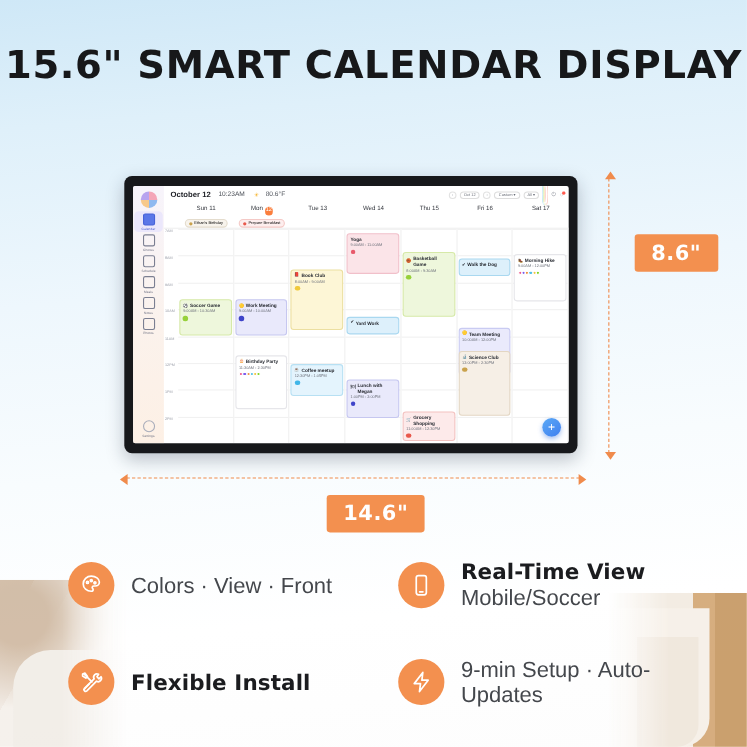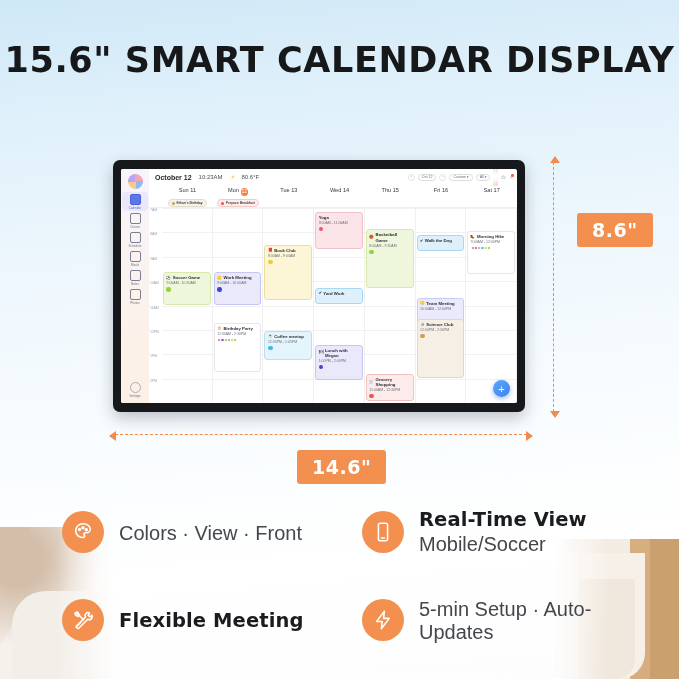--- a/index.html
+++ b/index.html
@@ -490,26 +490,26 @@
     <div class="feature">
       <span class="f-icon">
         <svg viewBox="0 0 24 24" fill="none" stroke="#fff" stroke-width="1.7" stroke-linecap="round" stroke-linejoin="round">
           <path d="M5 4.2l7.6 7.6"></path>
           <path d="M19.2 4.4a3.2 3.2 0 0 0-4.4 4.4L5.2 18.4a1.7 1.7 0 0 0 2.4 2.4l9.6-9.6a3.2 3.2 0 0 0 4.4-4.4l-2 2-2-2z"></path>
           <path d="M4.6 19.6L10 14"></path>
           <path d="M3.4 4.2l2.4-1 2.4 3.4-1.6 1.6L3.4 6z"></path>
         </svg>
       </span>
       <span>
-        <span class="f-title" style="display:block">Flexible Meeting</span>
+        <span class="f-title" style="display:block">Flexible Install</span>
       </span>
     </div>
     <div class="feature">
       <span class="f-icon">
         <svg viewBox="0 0 24 24" fill="none" stroke="#fff" stroke-width="1.7" stroke-linecap="round" stroke-linejoin="round">
           <polygon points="13.5 2.5 5 13.6 11.2 13.6 10.2 21.5 18.8 10.2 12.6 10.2"></polygon>
         </svg>
       </span>
       <span>
-        <span class="f-sub" style="display:block">5-min Setup · Auto-Updates</span>
+        <span class="f-sub" style="display:block">9-min Setup · Auto-Updates</span>
       </span>
     </div>
   </div>
 
 </body></html>

